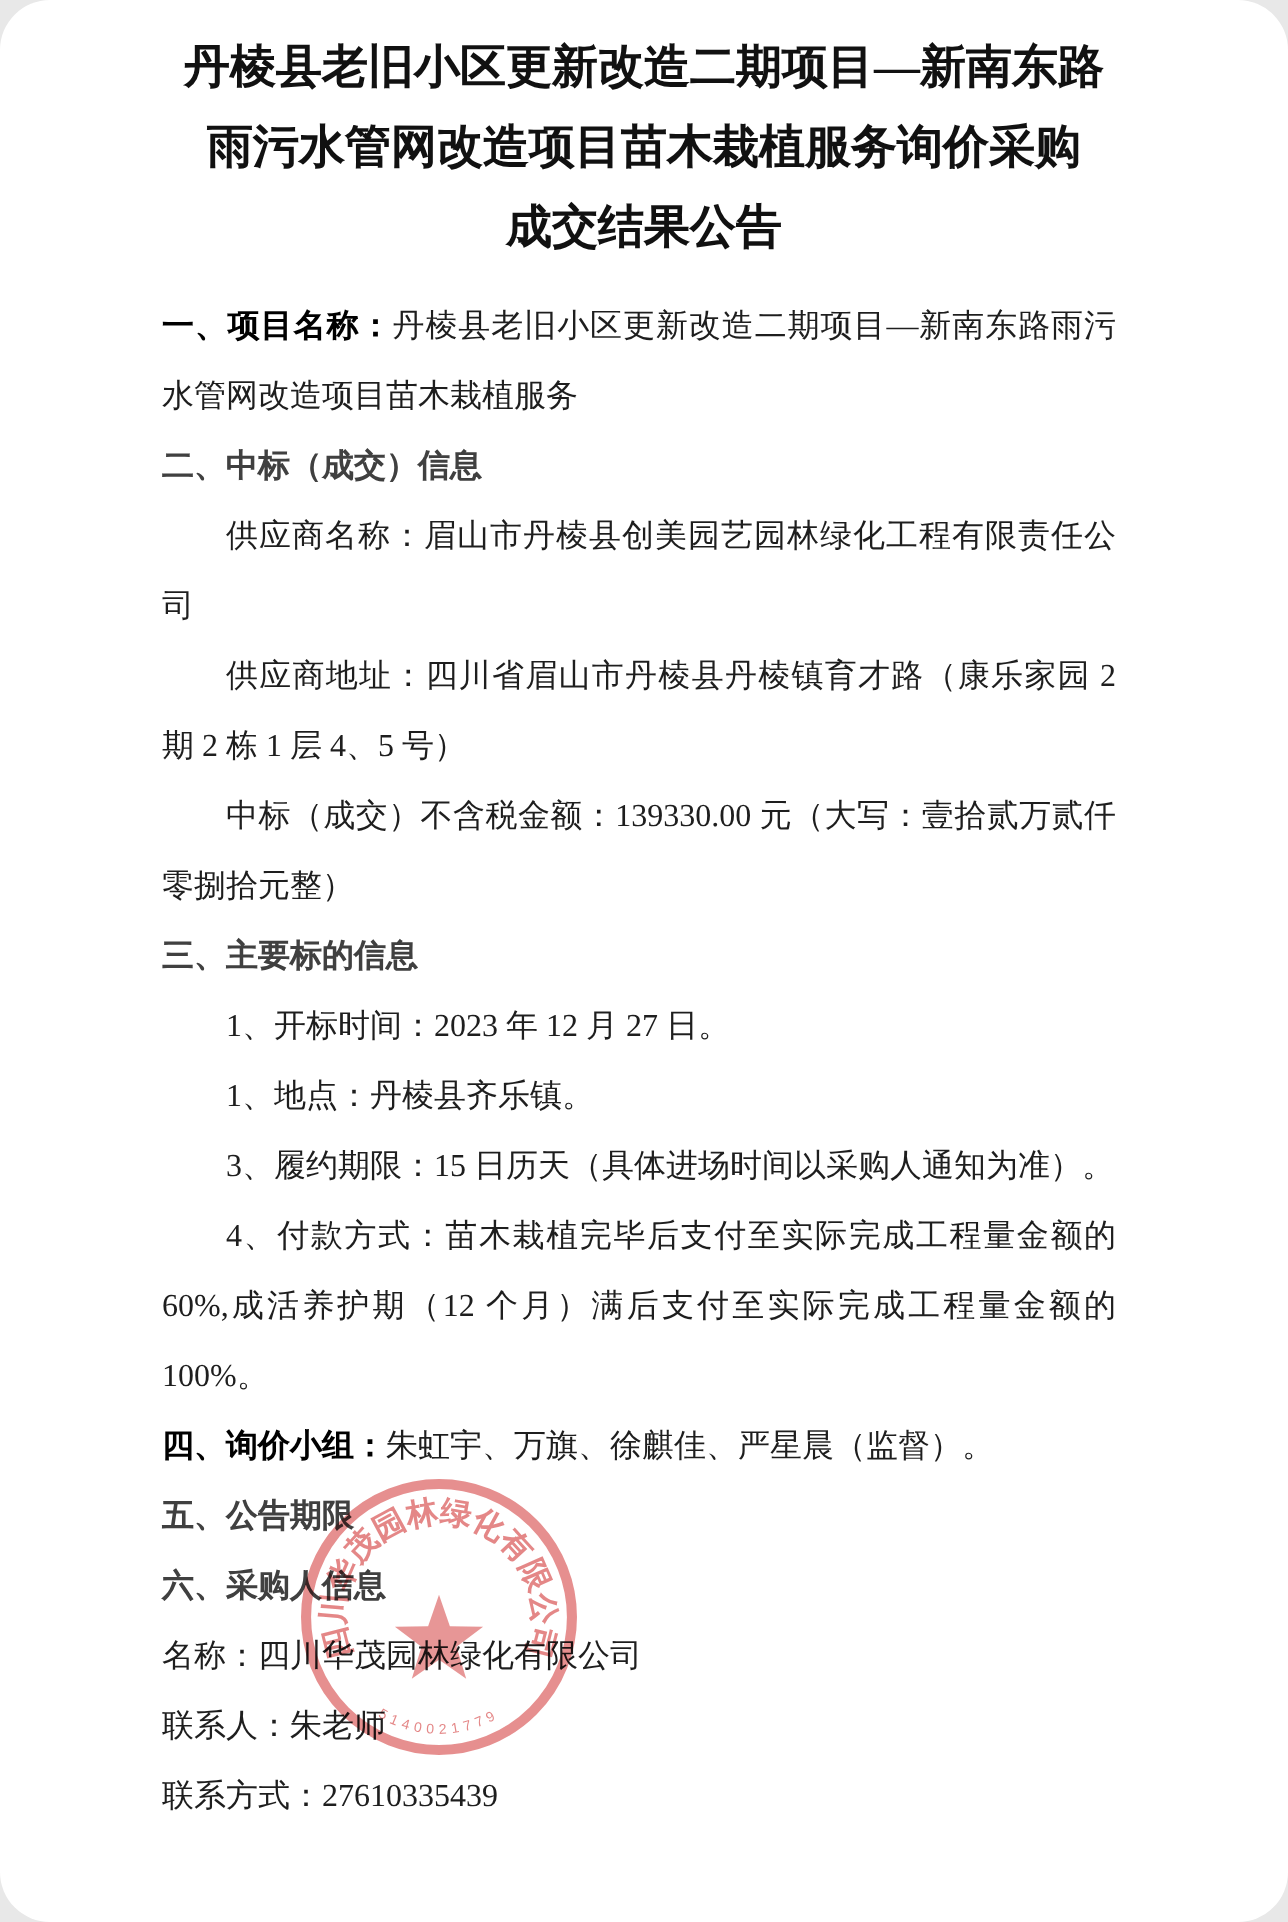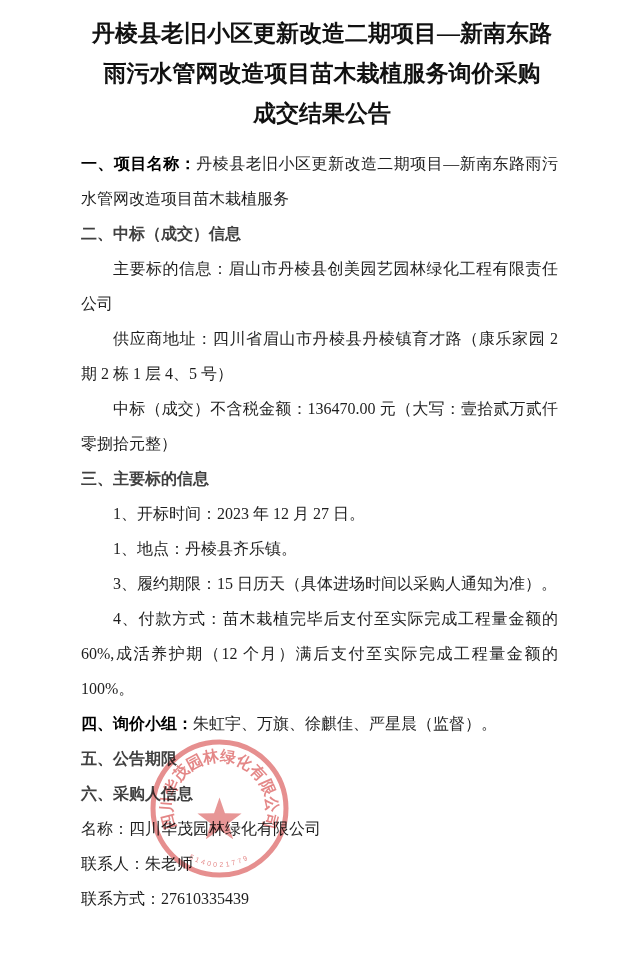--- a/index.html
+++ b/index.html
@@ -5,20 +5,21 @@
   html, body { margin: 0; padding: 0; background: #e8e8e8; }
   .page {
     position: relative;
     width: 644px;
     height: 961px;
     margin: 0 auto;
     background: #ffffff;
     overflow: hidden;
     color: #1e1e1e;
     font-family: "Liberation Serif", "DejaVu Serif", serif;
+    border-radius: 25px;
   }
   .doc-title {
     padding-top: 14px;
     text-align: center;
     font-weight: bold;
     font-size: 23px;
     line-height: 40px;
     color: #111;
     font-family: "Liberation Serif", "DejaVu Serif", serif;
   }
@@ -61,23 +62,23 @@
     <div>丹棱县老旧小区更新改造二期项目—新南东路</div>
     <div>雨污水管网改造项目苗木栽植服务询价采购</div>
     <div>成交结果公告</div>
   </div>
 
   <div class="body-text">
     <p><b class="hd">一、项目名称：</b><span>丹棱县老旧小区更新改造二期项目—新南东路雨污水管网改造项目苗木栽植服务</span></p>
 
     <p class="heading">二、中标（成交）信息</p>
 
-    <p class="ind">主要标的信息：眉山市丹棱县创美园艺园林绿化工程有限责任公司</p>
+    <p class="ind">供应商名称：眉山市丹棱县创美园艺园林绿化工程有限责任公司</p>
     <p class="ind">供应商地址：四川省眉山市丹棱县丹棱镇育才路（康乐家园 2 期 2 栋 1 层 4、5 号）</p>
-    <p class="ind">中标（成交）不含税金额：136470.00 元（大写：壹拾贰万贰仟零捌拾元整）</p>
+    <p class="ind">中标（成交）不含税金额：139330.00 元（大写：壹拾贰万贰仟零捌拾元整）</p>
 
     <p class="heading">三、主要标的信息</p>
 
     <p class="ind">1、开标时间：2023 年 12 月 27 日。</p>
     <p class="ind">1、地点：丹棱县齐乐镇。</p>
     <p class="ind">3、履约期限：15 日历天（具体进场时间以采购人通知为准）。</p>
     <p class="ind">4、付款方式：苗木栽植完毕后支付至实际完成工程量金额的 60%,成活养护期（12 个月）满后支付至实际完成工程量金额的 100%。</p>
 
     <p><b class="hd">四、询价小组：</b><span>朱虹宇、万旗、徐麒佳、严星晨（监督）。</span></p>
 

